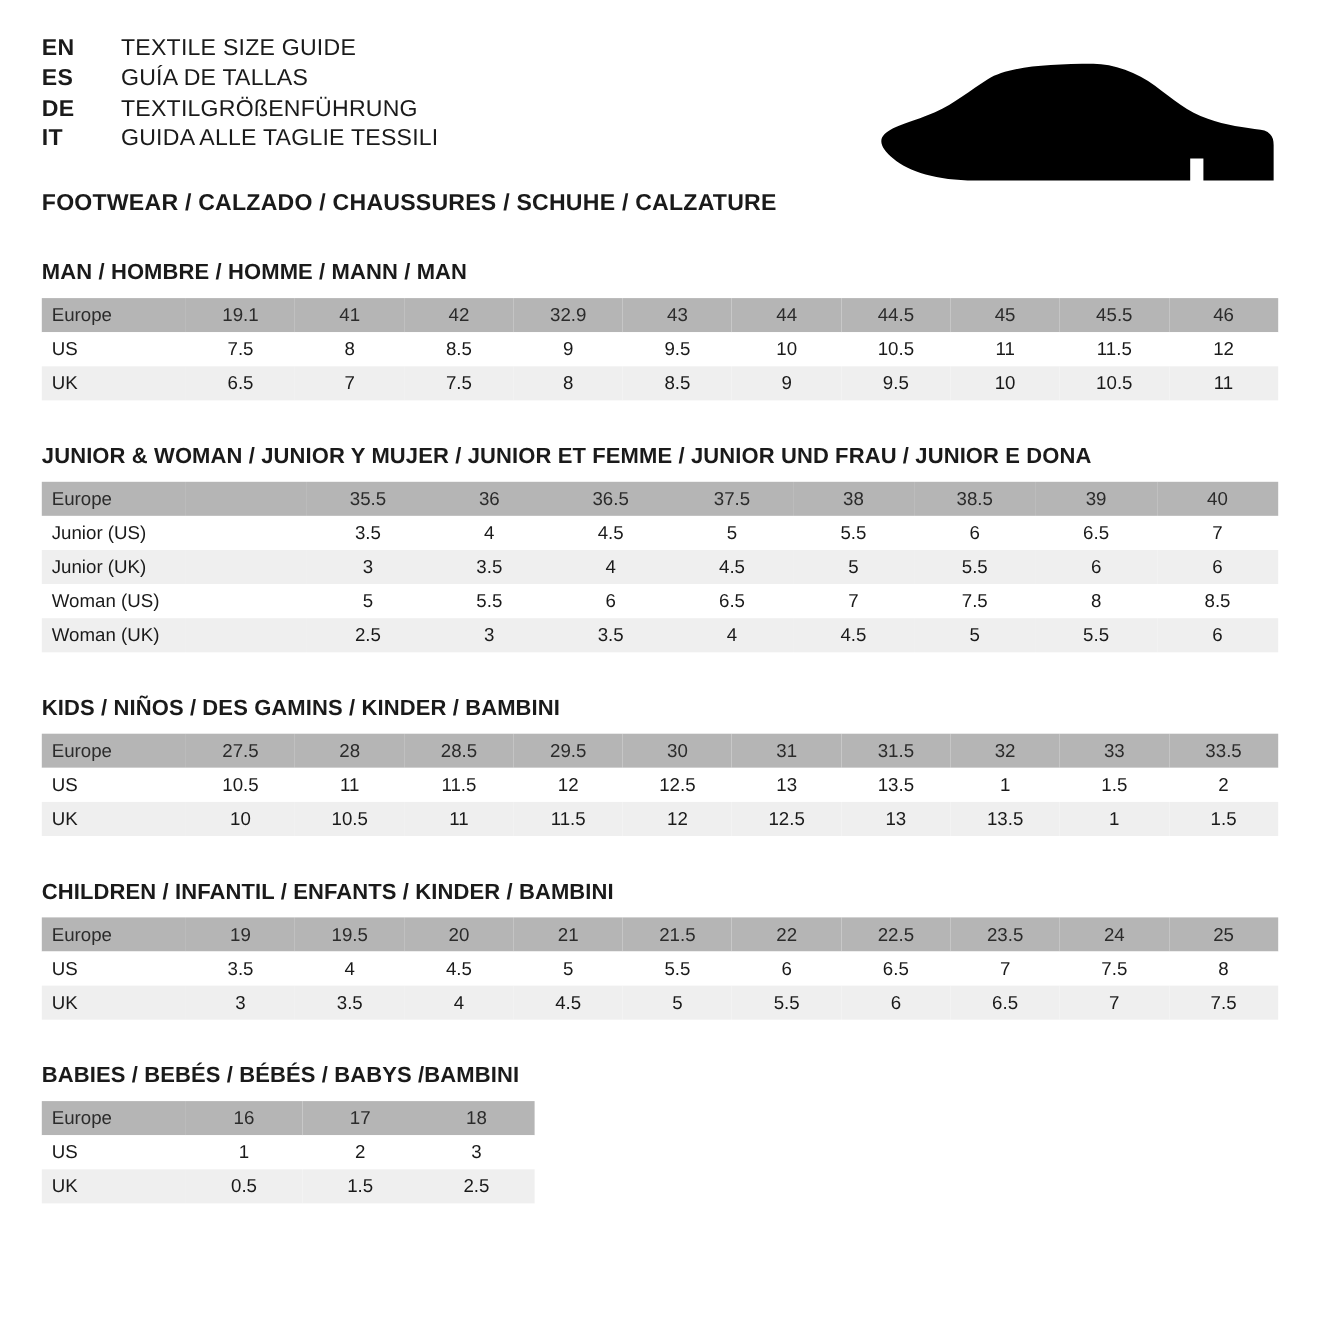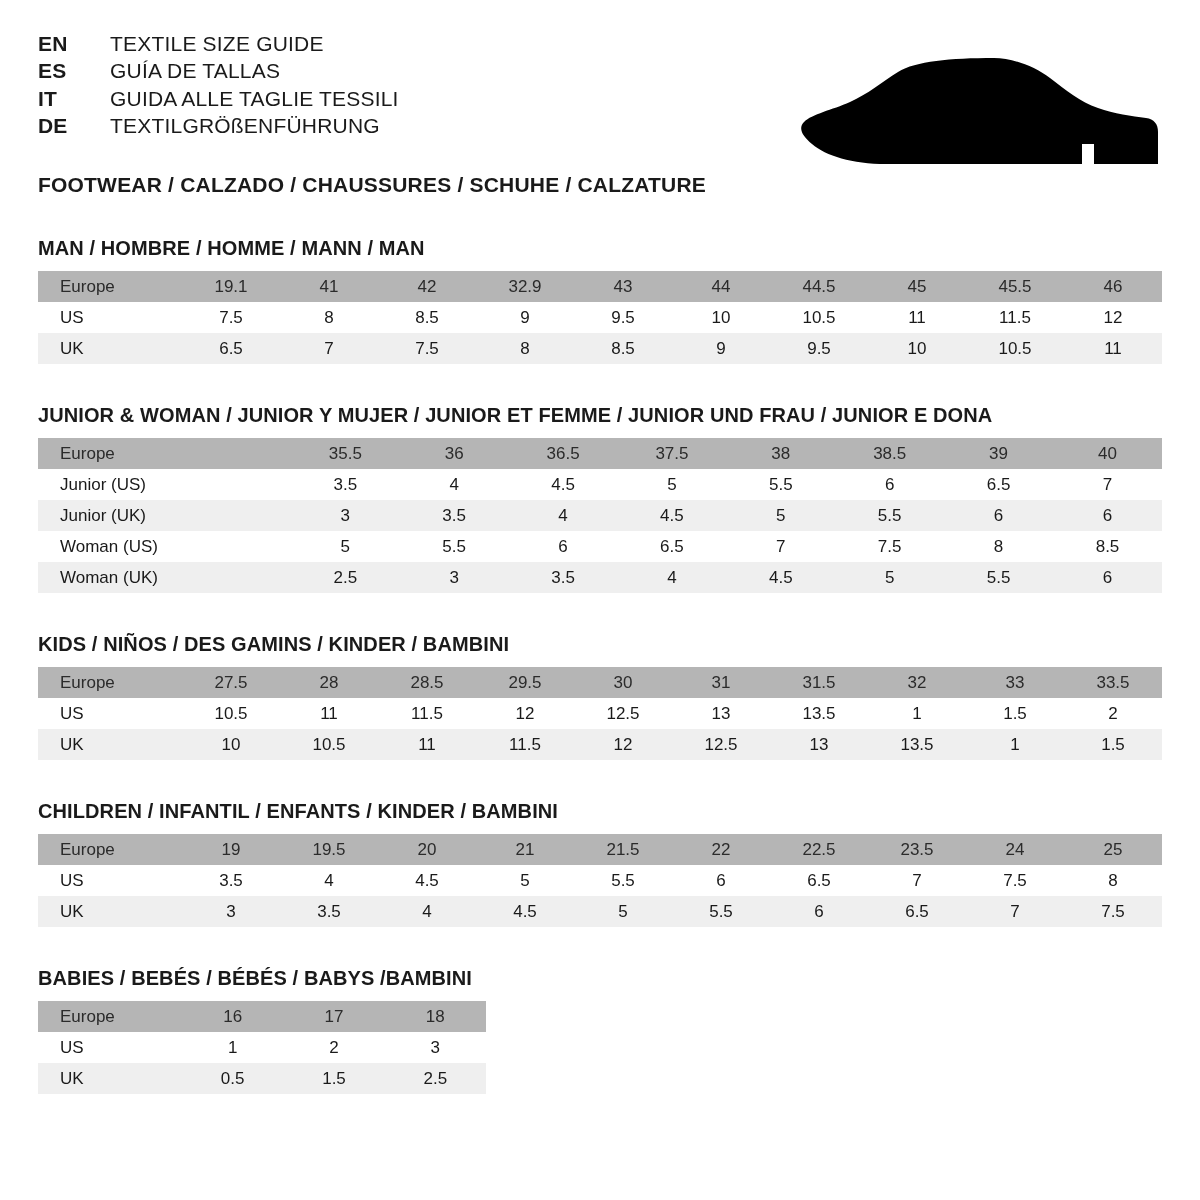--- a/index.html
+++ b/index.html
@@ -96,21 +96,21 @@
   }
   td {
     height: 31px;
     padding: 0;
     text-align: center;
     vertical-align: middle;
     white-space: nowrap;
   }
   td.label {
     text-align: left;
-    padding-left: 22px;
+    padding-left: 9px;
   }
   .group[data-name="group-man"] td.label,
   .group[data-name="group-kids"] td.label,
   .group[data-name="group-children"] td.label,
   .group[data-name="group-babies"] td.label { width: 122px; }
   .group[data-name="group-junior-woman"] td.label { width: 122px; }
 </style>
 </head>
 <body>
 
@@ -123,28 +123,28 @@
         <span class="lang-code" data-name="language-code-en">EN</span>
         <span class="lang-text" data-name="language-text-en">TEXTILE SIZE GUIDE</span>
       </div>
 
       <div class="lang-row" data-name="language-row-es">
         <span class="lang-code" data-name="language-code-es">ES</span>
         <span class="lang-text" data-name="language-text-es">GUÍA DE TALLAS</span>
       </div>
 
 
+      <div class="lang-row" data-name="language-row-de">
+        <span class="lang-code" data-name="language-code-de">DE</span>
+        <span class="lang-text" data-name="language-text-de">TEXTILGRÖßENFÜHRUNG</span>
+      </div>
+
       <div class="lang-row" data-name="language-row-it">
         <span class="lang-code" data-name="language-code-it">IT</span>
         <span class="lang-text" data-name="language-text-it">GUIDA ALLE TAGLIE TESSILI</span>
-      </div>
-
-      <div class="lang-row" data-name="language-row-de">
-        <span class="lang-code" data-name="language-code-de">DE</span>
-        <span class="lang-text" data-name="language-text-de">TEXTILGRÖßENFÜHRUNG</span>
       </div>
 
     </div>
 
     <div class="shoe-wrap" data-name="dress-shoe-icon">
       <svg viewBox="0 0 360 140" width="360" height="140" aria-hidden="true">
         <path fill="#000000" d="M196 6
           C 214 6 236 14 252 26
           C 268 38 282 50 300 56
           C 316 62 334 64 348 66

